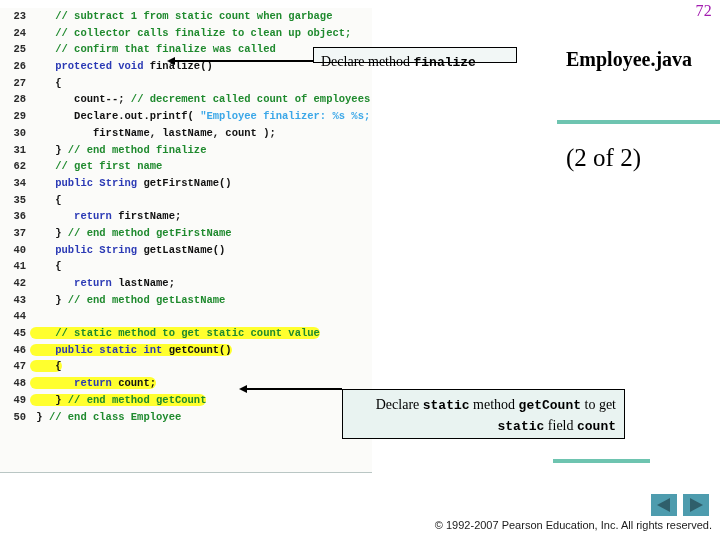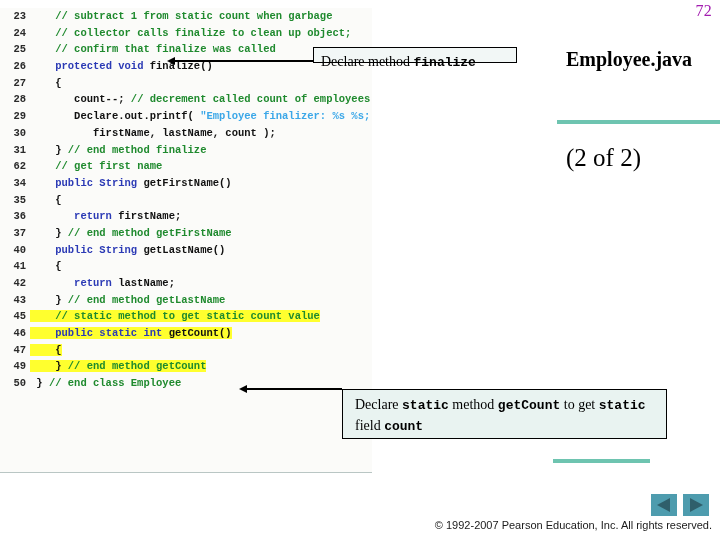--- a/index.html
+++ b/index.html
@@ -61,20 +61,21 @@
     font-family: "Liberation Mono", monospace;
     font-size: 10.5px;
     font-weight: bold;
     margin-right: 4px;
   }
   .code-text {
     display: inline;
   }
   .hl {
     background: #ffff2e;
+    border-radius: 6px;
   }
   .c-com   { color: #1f8a2e; }   
   .c-key   { color: #2b3ab5; }   
   .c-plain { color: #111111; }   
   .c-str   { color: #3ba7e8; }   
 
   
   .callout {
     position: absolute;
     box-sizing: border-box;
@@ -90,26 +91,26 @@
     height: 16px;
     font-size: 14px;
     line-height: 27px;
     padding-left: 7px;
     white-space: nowrap;
     background: #f2f7f6;
   }
   .callout-2 {
     left: 342px;
     top: 389px;
-    width: 325px;
+    width: 283px;
     height: 50px;
     font-size: 14px;
     line-height: 20px;
     padding: 5px 8px 0 12px;
-    text-align: left;
+    text-align: right;
     background: #e9f3f1;
   }
   .mono-b {
     font-family: "Liberation Mono", monospace;
     font-weight: bold;
     font-size: 13px;
   }
 
   
   .arrow {
@@ -225,23 +226,25 @@
       <div class="code-line"><span class="ln">31</span><span class="code-text"><span class="c-plain">    } </span><span class="c-com">// end method finalize</span></span></div>
       <div class="code-line"><span class="ln">62</span><span class="code-text"><span class="c-plain">    </span><span class="c-com">// get first name</span></span></div>
       <div class="code-line"><span class="ln">34</span><span class="code-text"><span class="c-plain">    </span><span class="c-key">public String </span><span class="c-plain">getFirstName()</span></span></div>
       <div class="code-line"><span class="ln">35</span><span class="code-text"><span class="c-plain">    {</span></span></div>
       <div class="code-line"><span class="ln">36</span><span class="code-text"><span class="c-plain">       </span><span class="c-key">return </span><span class="c-plain">firstName;</span></span></div>
       <div class="code-line"><span class="ln">37</span><span class="code-text"><span class="c-plain">    } </span><span class="c-com">// end method getFirstName</span></span></div>
       <div class="code-line"><span class="ln">40</span><span class="code-text"><span class="c-plain">    </span><span class="c-key">public String </span><span class="c-plain">getLastName()</span></span></div>
       <div class="code-line"><span class="ln">41</span><span class="code-text"><span class="c-plain">    {</span></span></div>
       <div class="code-line"><span class="ln">42</span><span class="code-text"><span class="c-plain">       </span><span class="c-key">return </span><span class="c-plain">lastName;</span></span></div>
       <div class="code-line"><span class="ln">43</span><span class="code-text"><span class="c-plain">    } </span><span class="c-com">// end method getLastName</span></span></div>
+      <div class="code-line"><span class="ln">44</span><span class="code-text"><span class="c-plain"></span></span></div>
       <div class="code-line"><span class="ln">45</span><span class="code-text hl"><span class="c-plain">    </span><span class="c-com">// static method to get static count value</span></span></div>
       <div class="code-line"><span class="ln">46</span><span class="code-text hl"><span class="c-plain">    </span><span class="c-key">public static int </span><span class="c-plain">getCount()</span></span></div>
       <div class="code-line"><span class="ln">47</span><span class="code-text hl"><span class="c-plain">    {</span></span></div>
+      <div class="code-line"><span class="ln">48</span><span class="code-text hl"><span class="c-plain">       </span><span class="c-key">return </span><span class="c-plain">count;</span></span></div>
       <div class="code-line"><span class="ln">49</span><span class="code-text hl"><span class="c-plain">    } </span><span class="c-com">// end method getCount</span></span></div>
       <div class="code-line"><span class="ln">50</span><span class="code-text"><span class="c-plain"> } </span><span class="c-com">// end class Employee</span></span></div>
     </div>
 
   <div class="arrow" style="left:175px; top:60px; width:138px;"></div>
   <div class="arrow-head" style="left:167px; top:56.5px;"></div>
 
   <div class="callout callout-1">
     <span>Declare method </span><span class="mono-b">finalize</span>
   </div>

